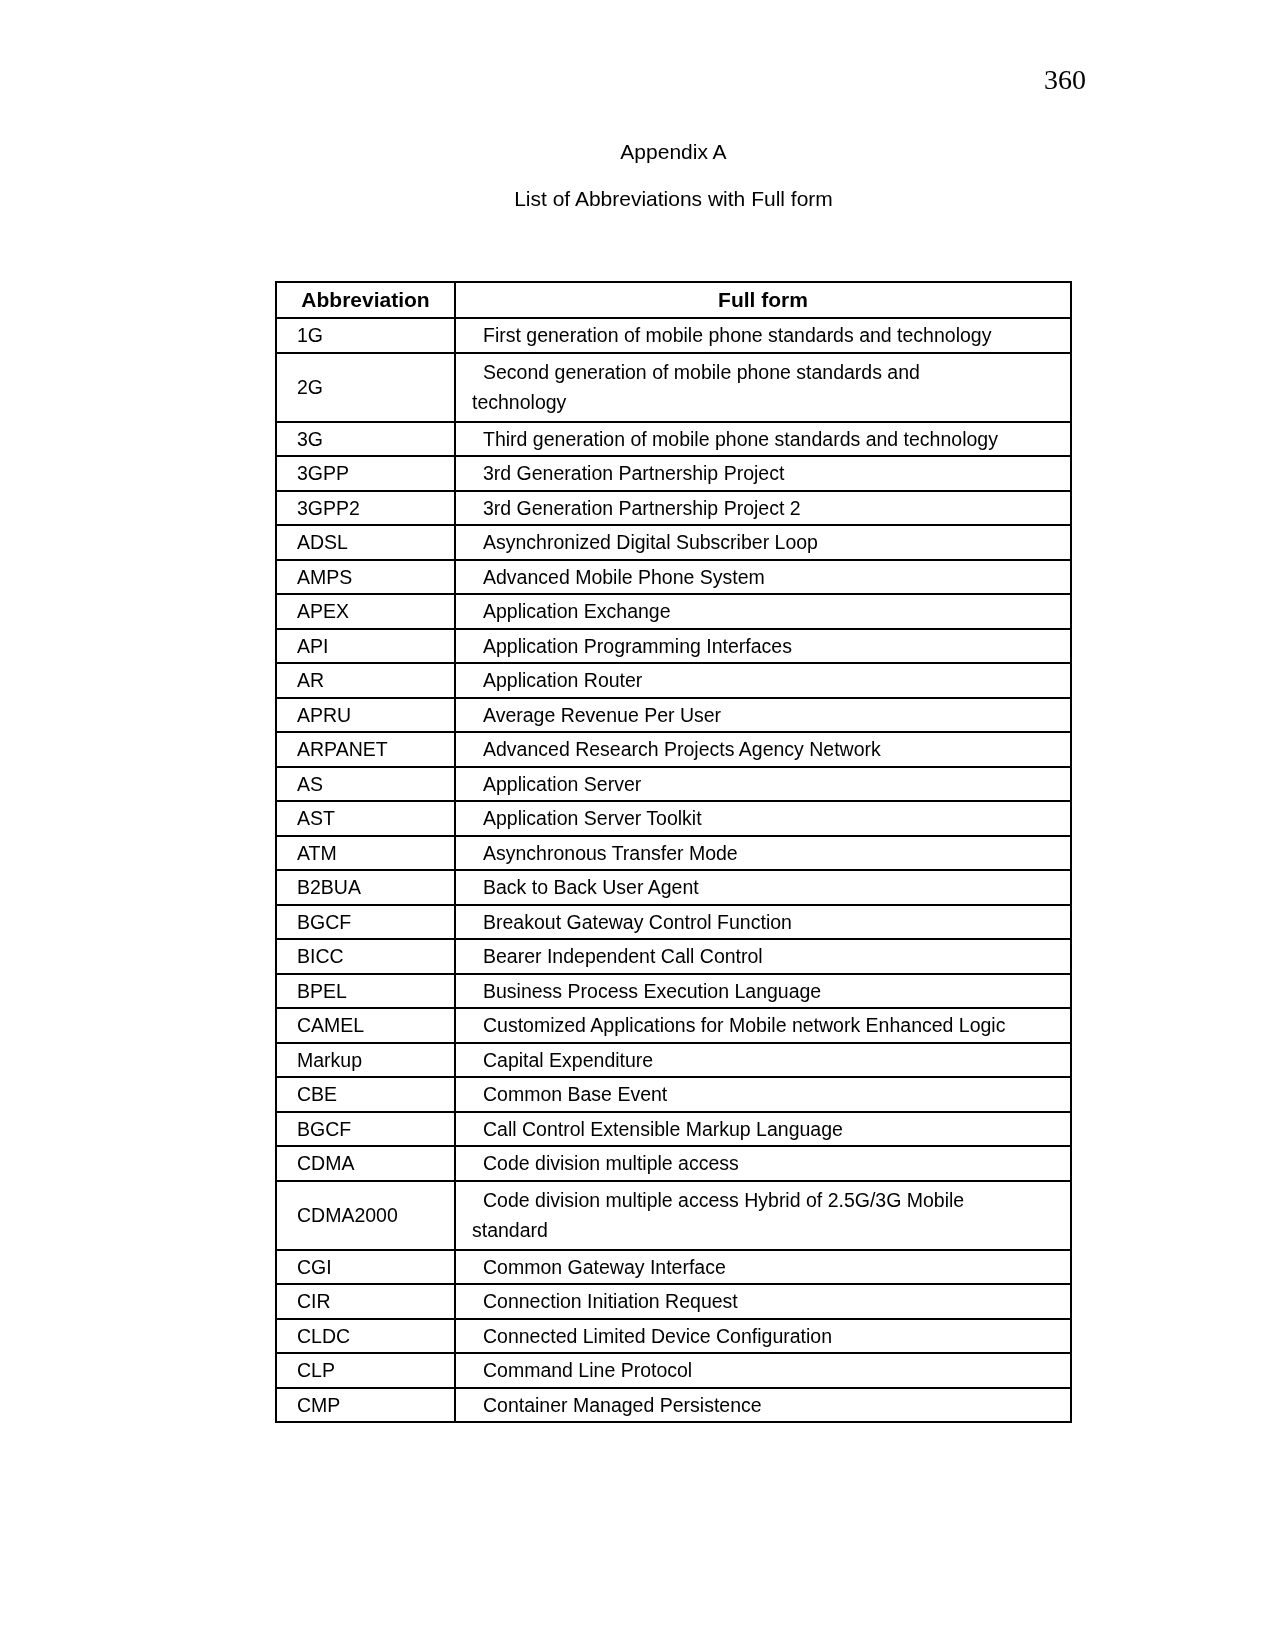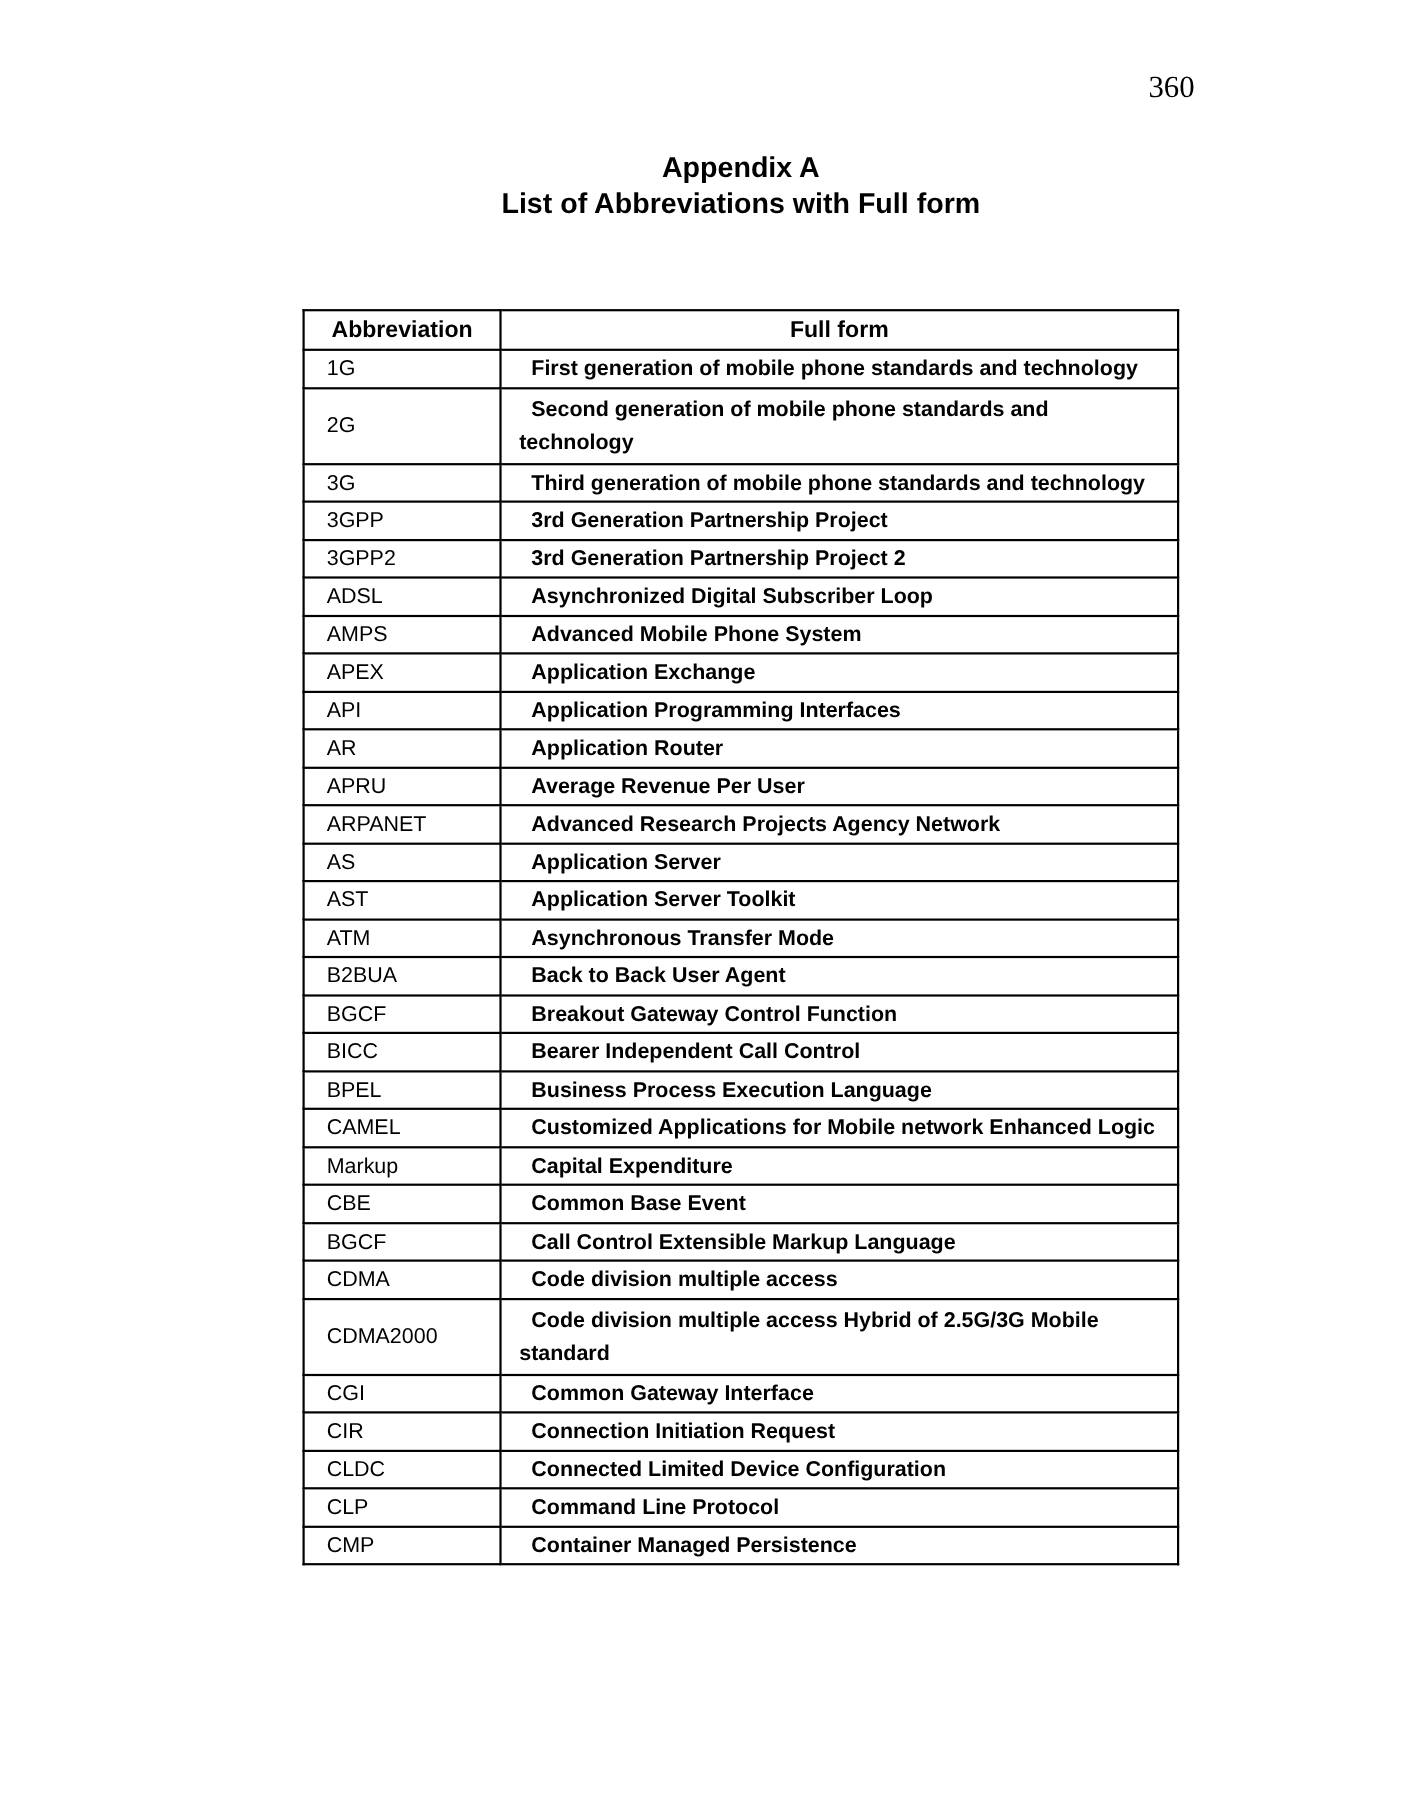--- a/index.html
+++ b/index.html
@@ -23,28 +23,28 @@
     font-family: "Liberation Serif", serif;
     font-size: 28px;
     line-height: 32px;
     color: #000000;
   }
   .heading1, .heading2 {
     position: absolute;
     left: 275px;
     width: 797px;
     text-align: center;
-    font-weight: bold;
-    font-size: 26px;
+    font-weight: normal;
+    font-size: 21px;
     line-height: 36px;
     color: #000000;
     white-space: nowrap;
   }
   .heading1 { top: 134px; }
-  .heading2 { top: 167px; }
+  .heading2 { top: 181px; }
 
   table.abbr-table {
     position: absolute;
     left: 275px;
     top: 281px;
     width: 797px;
     border-collapse: collapse;
     table-layout: fixed;
   }
   .abbr-table th, .abbr-table td {
@@ -68,21 +68,20 @@
     line-height: 30px;
   }
   .abbr-table td.abbr-cell {
     padding: 0 2px 0 20px;
     white-space: nowrap;
   }
   .abbr-table td.full-cell {
     padding: 0 1px 0 16px;
     text-indent: 11px;
     white-space: pre-line;
-    font-weight: bold;
   }
 </style>
 </head>
 <body>
 
 <div class="page">
 
   <div class="page-number">360</div>
 
   <div class="heading1">Appendix A</div>

